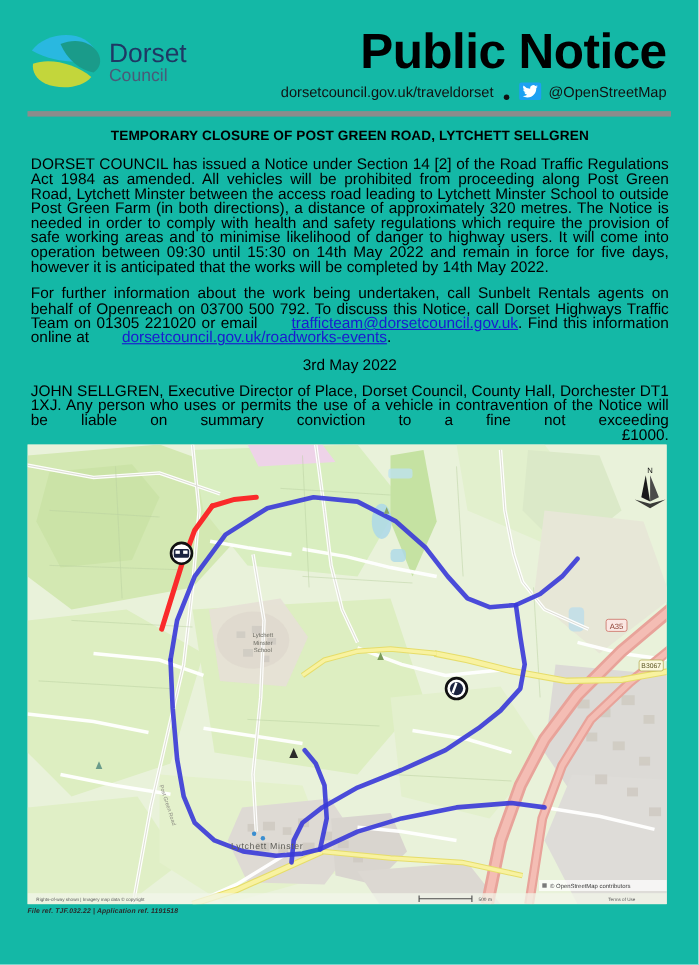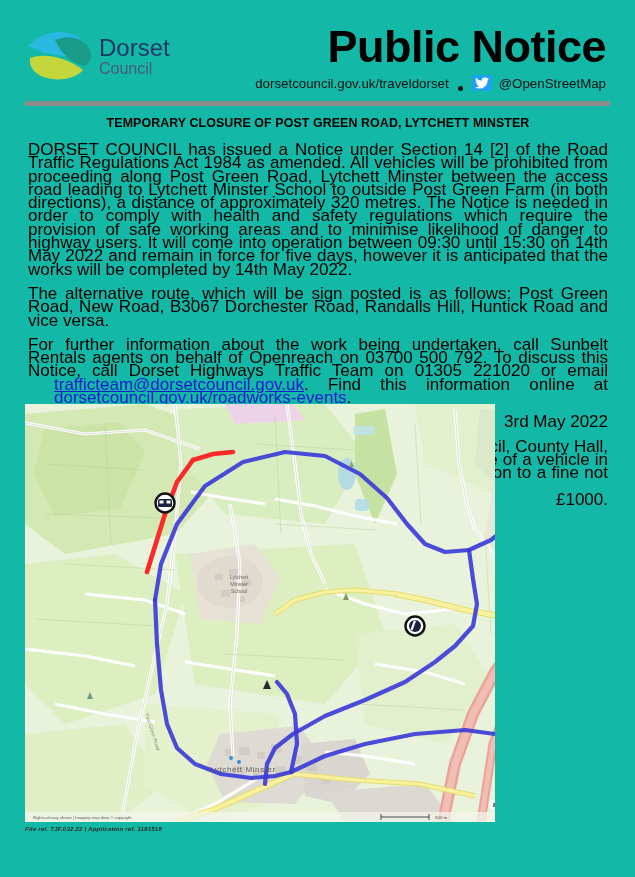--- a/index.html
+++ b/index.html
@@ -27,28 +27,28 @@
   .tw { width:20px; height:16px; background:#1da1f2; border-radius:2px;
         display:inline-flex; align-items:center; justify-content:center; }
   .tw svg { width:14px; height:12px; }
 
   .rule { position:absolute; left:25px; top:101px; width:585px; height:5px; background:#8c8c8c; }
 
   
   .doc { position:absolute; left:28px; top:116px; width:580px; }
   h1.notice-title { font-size:12.4px; font-weight:bold; text-align:center; color:#000;
                     letter-spacing:0.1px; margin-bottom:13px; }
-  p.body { font-size:17px; line-height:13.3px; color:#000; text-align:justify;
+  p.body { font-size:14px; line-height:13.3px; color:#000; text-align:justify;
            margin-bottom:11px; }
   p.body.bold { font-weight:bold; }
-  p.body.nojust { text-align:right; }
+  p.body.nojust { text-align:center; }
   a.lnk { color:#1a1ad0; text-decoration:underline;padding-left:26px; }
 
   
-  .map { position:absolute; left:25px; top:404px; width:470px; height:418px;
+  .map { position:absolute; left:25px; top:404px; width:581px; height:418px;
          overflow:hidden; background:#e8f3d8; }
   .map svg { position:absolute; left:0; top:0; }
 
   .file-ref { position:absolute; left:25px; top:825px; font-size:6.2px;
               font-style:italic; font-weight:bold; color:#2a2a2a; letter-spacing:0.15px; }
 </style>
 </head>
 <body>
 
 <div class="page">
@@ -77,26 +77,25 @@
         </span>
         <span>@OpenStreetMap</span>
       </div>
     </div>
   </div>
 
   <div class="rule"></div>
 
   <div class="doc">
 
-    <h1 class="notice-title">TEMPORARY CLOSURE OF POST GREEN ROAD, LYTCHETT MINSTER</h1>
+    <h1 class="notice-title">TEMPORARY CLOSURE OF POST GREEN ROAD, LYTCHETT SELLGREN</h1>
 
     <p class="body">DORSET COUNCIL has issued a Notice under Section 14 [2] of the Road Traffic Regulations Act 1984 as amended. All vehicles will be prohibited from proceeding along Post Green Road, Lytchett Minster between the access road leading to Lytchett Minster School to outside Post Green Farm  (in both directions), a distance of approximately 320 metres. The Notice is needed in order to comply with health and safety regulations which require the provision of safe working areas and to minimise likelihood of danger to highway users. It will come into operation between 09:30 until 15:30 on 14th May 2022 and remain in force for five days, however it is anticipated that the works will be completed by 14th May 2022.</p>
 
 
-    <p class="body">The alternative route, which will be sign posted is as follows: Post Green Road, New Road, B3067 Dorchester Road, Randalls Hill, Huntick Road and vice versa.</p>
 
     <p class="body"><span>For further information about the work being undertaken, call Sunbelt Rentals agents on behalf of Openreach on 03700 500 792. To discuss this Notice, call Dorset Highways Traffic Team on 01305 221020 or email </span><a class="lnk" href="#">trafficteam@dorsetcouncil.gov.uk</a><span>. Find this information online at </span><a class="lnk" href="#">dorsetcouncil.gov.uk/roadworks-events</a><span>.</span></p>
 
     <p class="body nojust">3rd May 2022</p>
 
     <p class="body"><span>JOHN SELLGREN, Executive Director of Place, Dorset Council, County Hall, Dorchester DT1 1XJ. Any person who uses or permits the use of a vehicle in contravention of the Notice will be liable on summary conviction to a fine not exceeding</span>
       <span style="display:inline-block; width:100%; text-align:right; margin-top:-13px;">£1000.</span></p>
   </div>
 
   <div class="map">

